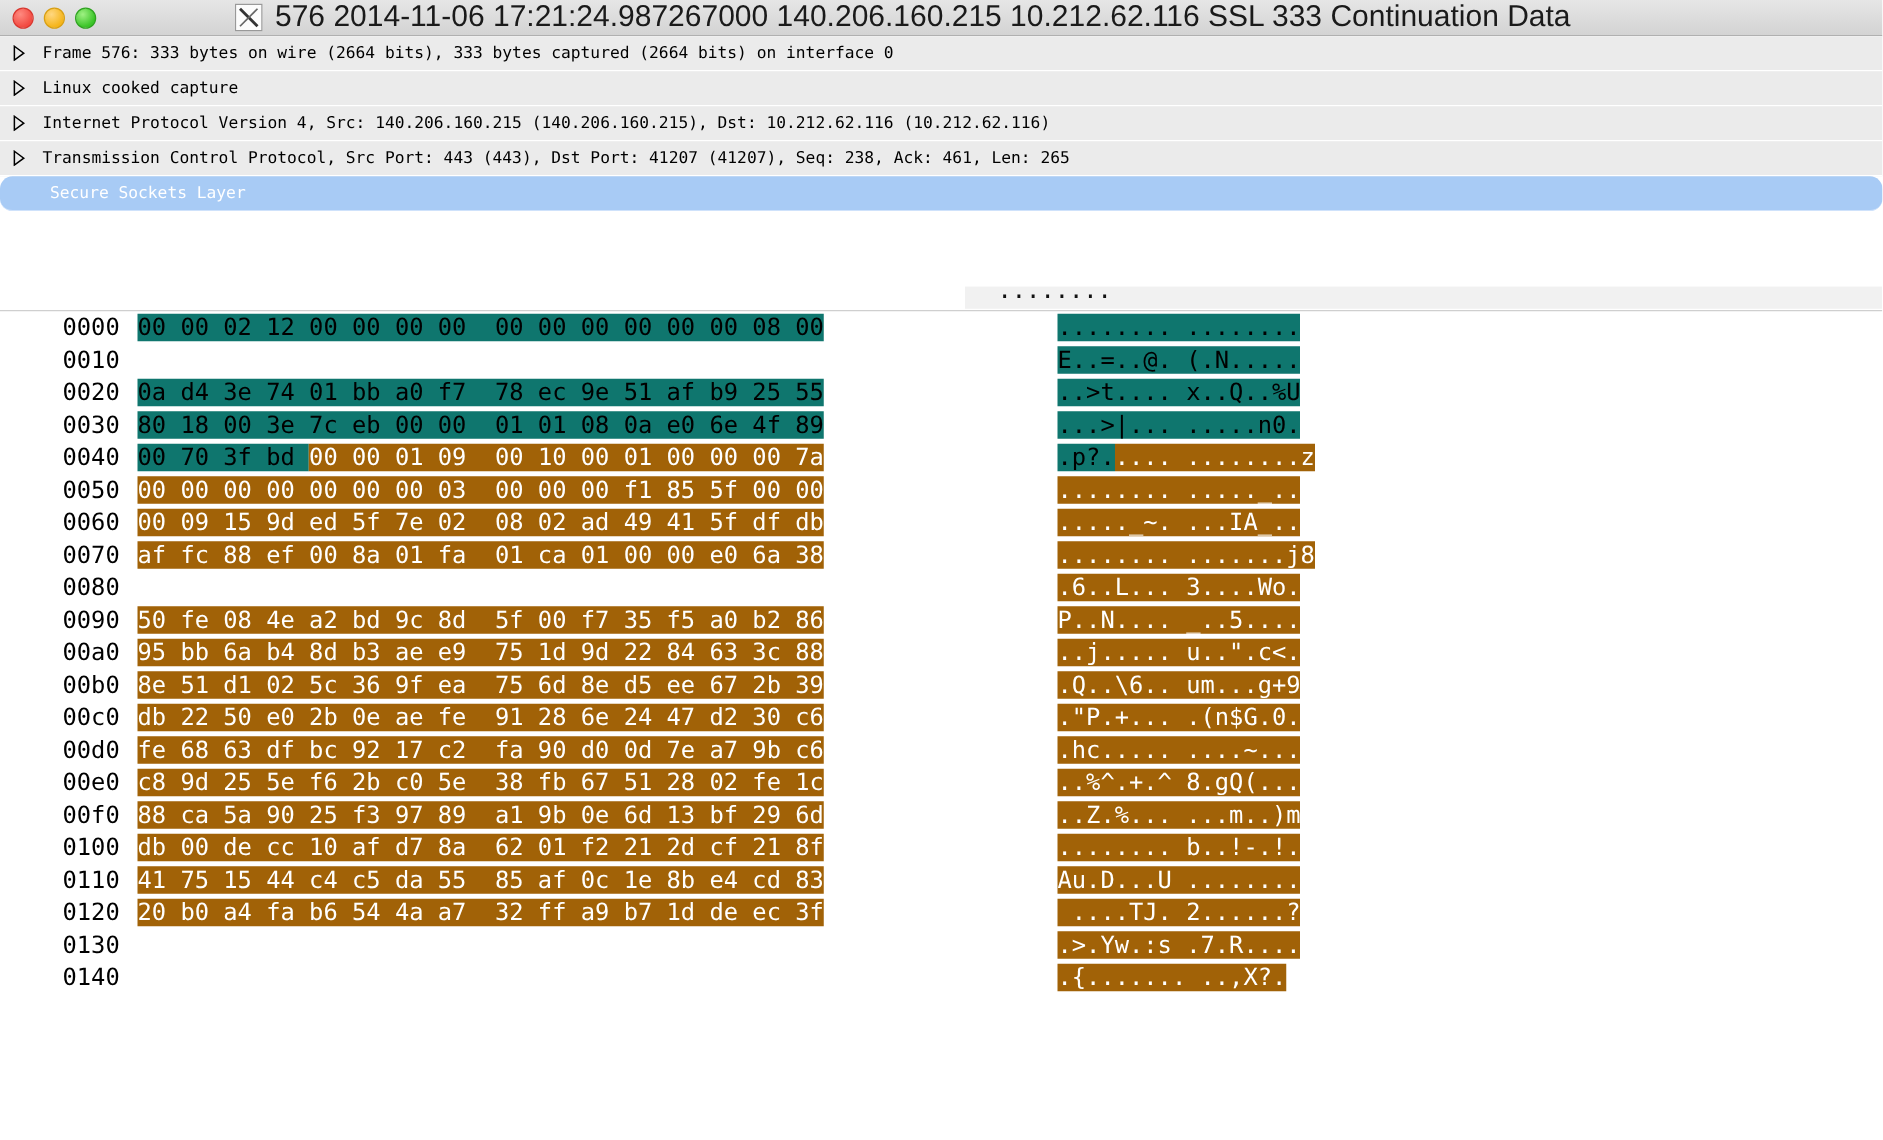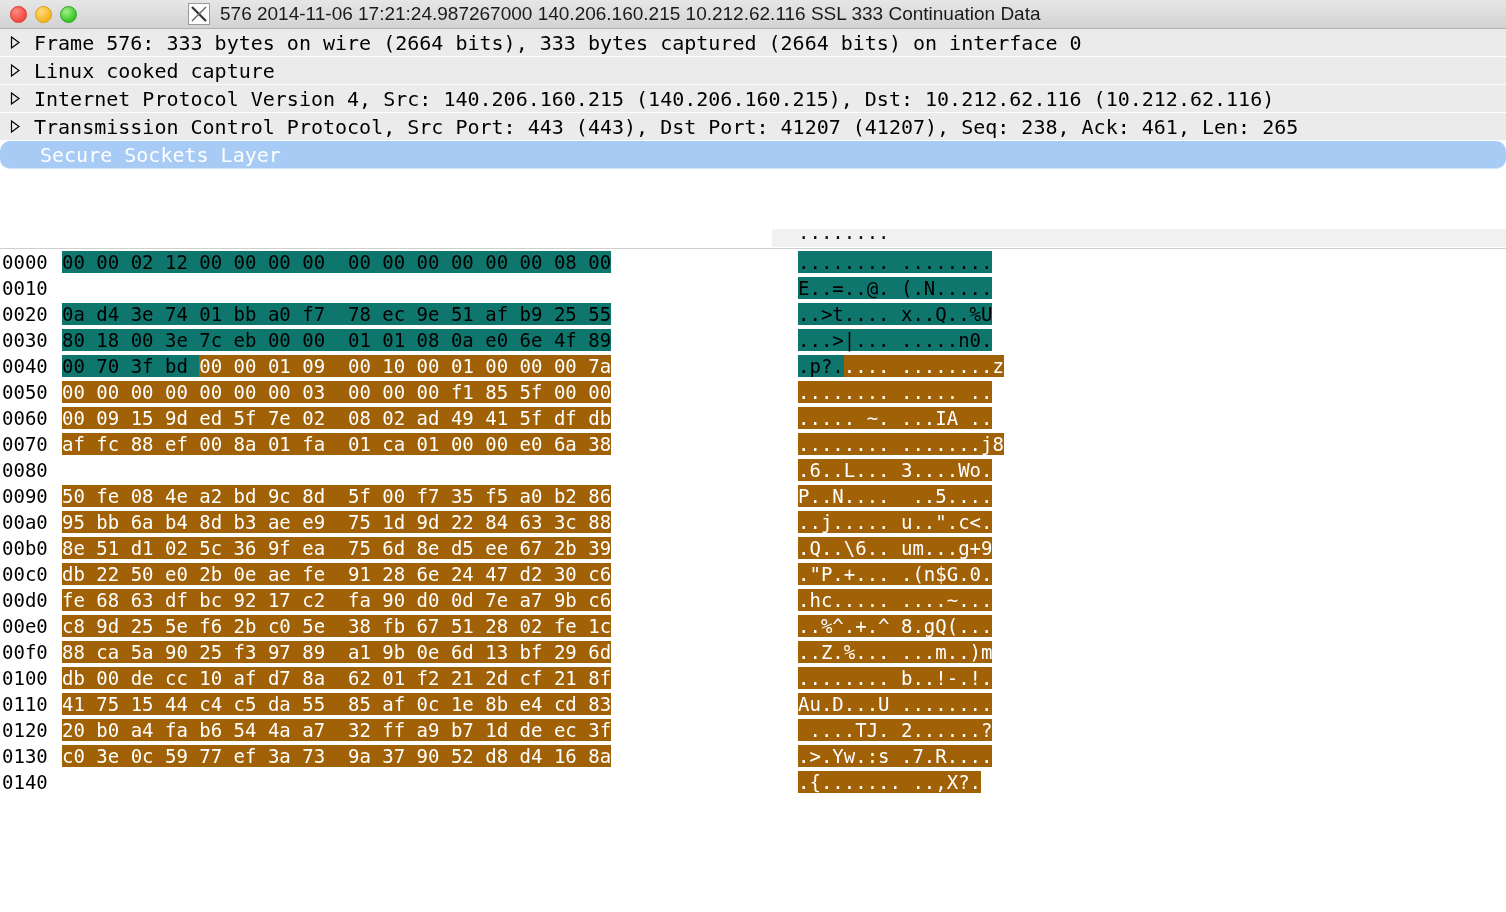--- a/index.html
+++ b/index.html
@@ -53,39 +53,39 @@
   .x11-icon {
     width: 20px; height: 20px;
     border: 1px solid #999;
     background: #fbfbfb;
     position: relative;
     flex: 0 0 auto;
   }
   .x11-icon svg { display:block; }
   .title-text {
     font-family: "Liberation Sans", sans-serif;
-    font-size: 19px;
+    font-size: 24px;
     color: #1a1a1a;
     white-space: nowrap;
     letter-spacing: 0px;
   }
 
   
   .tree-pane {
     background: #ffffff;
     position: relative;
   }
   .tree-row {
     height: 27px;
     display: flex;
     align-items: center;
     background: #ebebeb;
     border-bottom: 1px solid #ffffff;
     font-family: "DejaVu Sans Mono", monospace;
-    font-size: 20px;
+    font-size: 13px;
     color: #000000;
     white-space: nowrap;
     overflow: hidden;
   }
   .tree-row.selected {
     background: #a8cbf5;
     border-bottom: 1px solid #cfe2fb;
     border-radius: 10px;
   }
   .tree-row.selected .tree-label { color: #ffffff; }
@@ -140,20 +140,21 @@
     width: 734px;
     height: 18px;
     background: #f1f1f1;
   }
 
   .hex-row {
     height: 26px;
     position: relative;
     white-space: pre;
     line-height: 26px;
+    margin-left: 48px;
   }
   .hex-offset {
     position: absolute;
     left: 2px;
     color: #000;
   }
   .hex-bytes {
     position: absolute;
     left: 62px;
     color: #000;
@@ -260,16 +261,16 @@
       <div class="hex-row"><span class="hex-offset">0090</span><span class="hex-bytes"><span class="sel">50 fe 08 4e a2 bd 9c 8d  5f 00 f7 35 f5 a0 b2 86</span></span><span class="hex-ascii"><span class="sel">P..N.... _..5....</span></span></div>
       <div class="hex-row"><span class="hex-offset">00a0</span><span class="hex-bytes"><span class="sel">95 bb 6a b4 8d b3 ae e9  75 1d 9d 22 84 63 3c 88</span></span><span class="hex-ascii"><span class="sel">..j..... u..".c&lt;.</span></span></div>
       <div class="hex-row"><span class="hex-offset">00b0</span><span class="hex-bytes"><span class="sel">8e 51 d1 02 5c 36 9f ea  75 6d 8e d5 ee 67 2b 39</span></span><span class="hex-ascii"><span class="sel">.Q..\6.. um...g+9</span></span></div>
       <div class="hex-row"><span class="hex-offset">00c0</span><span class="hex-bytes"><span class="sel">db 22 50 e0 2b 0e ae fe  91 28 6e 24 47 d2 30 c6</span></span><span class="hex-ascii"><span class="sel">."P.+... .(n$G.0.</span></span></div>
       <div class="hex-row"><span class="hex-offset">00d0</span><span class="hex-bytes"><span class="sel">fe 68 63 df bc 92 17 c2  fa 90 d0 0d 7e a7 9b c6</span></span><span class="hex-ascii"><span class="sel">.hc..... ....~...</span></span></div>
       <div class="hex-row"><span class="hex-offset">00e0</span><span class="hex-bytes"><span class="sel">c8 9d 25 5e f6 2b c0 5e  38 fb 67 51 28 02 fe 1c</span></span><span class="hex-ascii"><span class="sel">..%^.+.^ 8.gQ(...</span></span></div>
       <div class="hex-row"><span class="hex-offset">00f0</span><span class="hex-bytes"><span class="sel">88 ca 5a 90 25 f3 97 89  a1 9b 0e 6d 13 bf 29 6d</span></span><span class="hex-ascii"><span class="sel">..Z.%... ...m..)m</span></span></div>
       <div class="hex-row"><span class="hex-offset">0100</span><span class="hex-bytes"><span class="sel">db 00 de cc 10 af d7 8a  62 01 f2 21 2d cf 21 8f</span></span><span class="hex-ascii"><span class="sel">........ b..!-.!.</span></span></div>
       <div class="hex-row"><span class="hex-offset">0110</span><span class="hex-bytes"><span class="sel">41 75 15 44 c4 c5 da 55  85 af 0c 1e 8b e4 cd 83</span></span><span class="hex-ascii"><span class="sel">Au.D...U ........</span></span></div>
       <div class="hex-row"><span class="hex-offset">0120</span><span class="hex-bytes"><span class="sel">20 b0 a4 fa b6 54 4a a7  32 ff a9 b7 1d de ec 3f</span></span><span class="hex-ascii"><span class="sel"> ....TJ. 2......?</span></span></div>
-      <div class="hex-row"><span class="hex-offset">0130</span><span class="hex-bytes"><span class="sel">c0 3e 0c 59 77 ef 3a 73  9a 37 90 52 d8 d4 16 8a</span></span><span class="hex-ascii"><span class="sel">.&gt;.Yw.:s .7.R....</span></span></div>
+      <div class="hex-row"><span class="hex-offset">0130</span><span class="hex-ascii"><span class="sel">.&gt;.Yw.:s .7.R....</span></span></div>
       <div class="hex-row"><span class="hex-offset">0140</span><span class="hex-ascii"><span class="sel">.{....... ..,X?.</span></span></div>
     </div>
 </div>
 
 </body></html>

